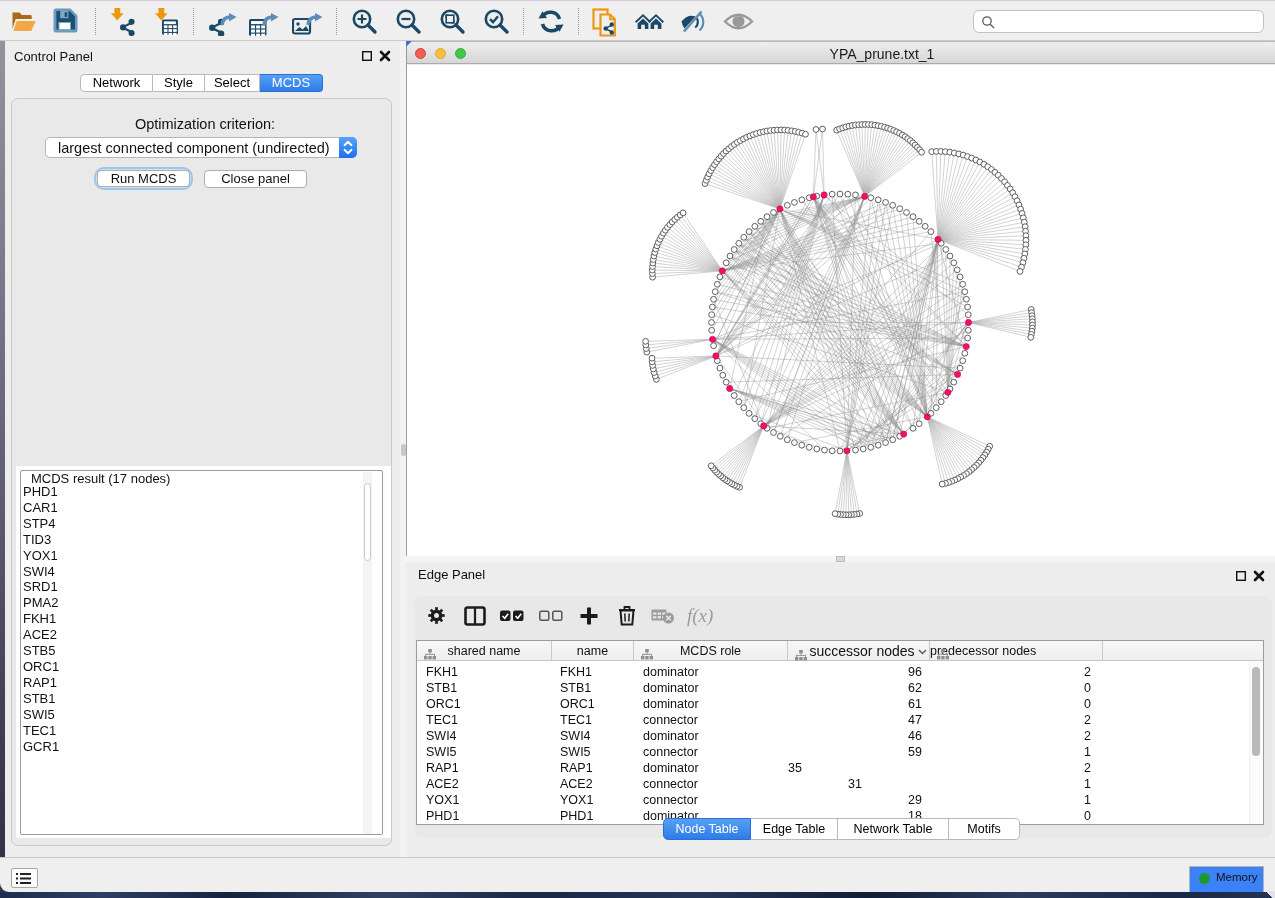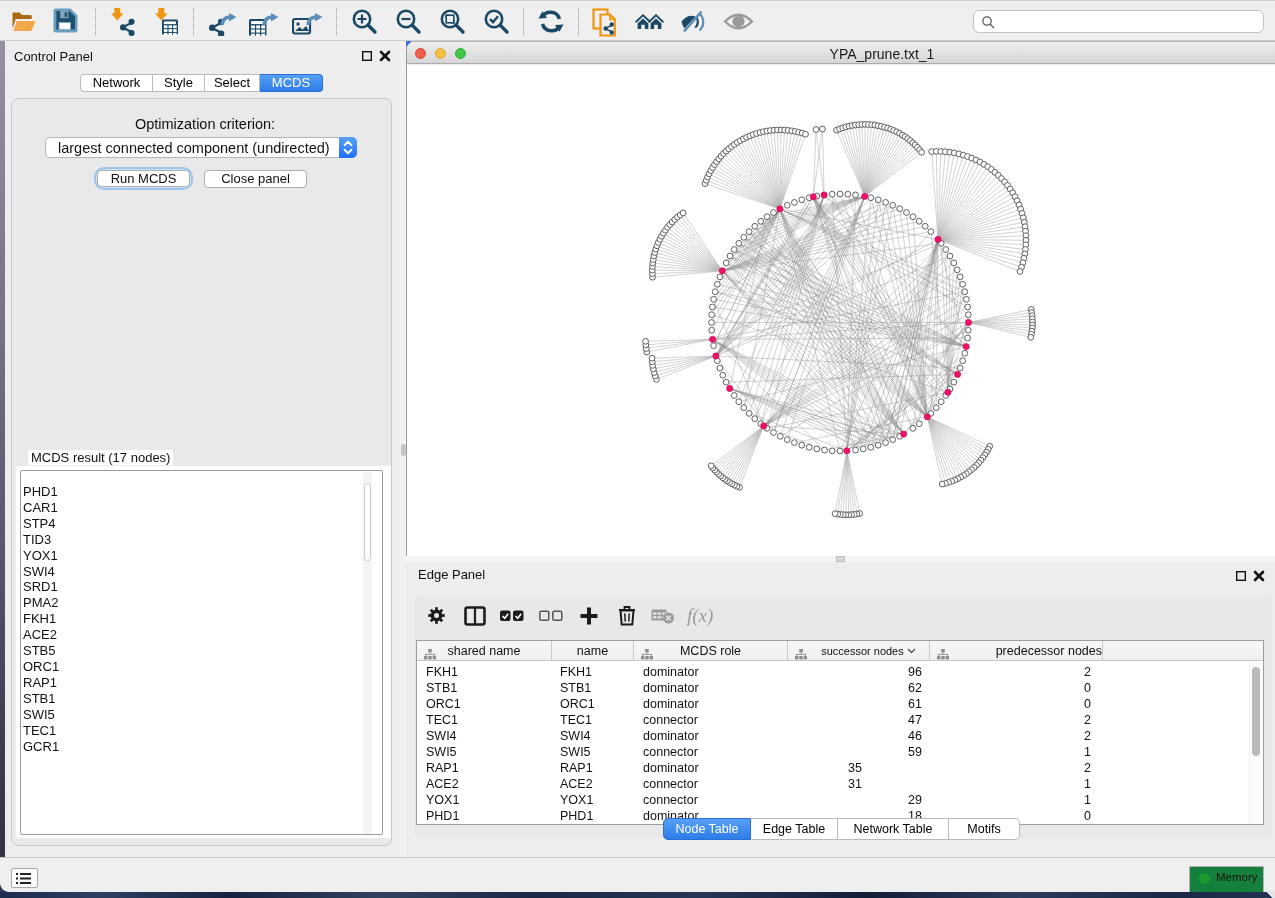--- a/index.html
+++ b/index.html
@@ -202,21 +202,21 @@
     </div>
   </div>
 
   <div class="abs" style="left:89px;top:126px;width:99px;height:23px;border:2px solid #9ec5ee;border-radius:10px;background:#cfe3f6">
         <div style="position:absolute;left:1px;top:1px;width:93px;height:17px;background:#fff;border:1px solid #aeaeae;border-radius:4px;text-align:center;font-size:13px;line-height:16px;color:#111">Run MCDS</div>
       </div>
   <div class="abs" style="left:199px;top:129px;width:103px;height:18px;background:#fff;border:1px solid #aeaeae;border-radius:4px;text-align:center;font-size:13px;line-height:16px;color:#111">Close panel</div>
 
   <div class="abs" style="left:11px;top:425px;width:375px;height:372px;background:#fff"></div>
   <div class="abs" style="left:15px;top:429px;width:363px;height:365px;border:1px solid #9c9c9c;border-radius:2px"></div>
-  <div class="abs" style="left:23px;top:409px;background:#fff;padding:0 3px;font-size:13px;color:#111">MCDS result (17 nodes)</div>
+  <div class="abs" style="left:23px;top:430px;background:#fff;padding:0 3px;font-size:13px;color:#111">MCDS result (17 nodes)</div>
   <div class="abs" style="left:18px;top:443px;font-size:13px;line-height:15.9px;color:#111">PHD1<br>CAR1<br>STP4<br>TID3<br>YOX1<br>SWI4<br>SRD1<br>PMA2<br>FKH1<br>ACE2<br>STB5<br>ORC1<br>RAP1<br>STB1<br>SWI5<br>TEC1<br>GCR1</div>
 
   <div class="abs" style="left:358px;top:431px;width:9px;height:362px;background:#f4f4f4"></div>
   <div class="abs" style="left:359px;top:442px;width:7px;height:78px;background:#fff;border:1px solid #c9c9c9;border-radius:4px"></div>
 </div>
 
 <div class="abs" style="left:400px;top:41px;width:6px;height:816px;background:#f2f2f2"></div>
 <div class="abs" style="left:400.5px;top:444px;width:5px;height:12px;background:#c6c6c6;border-radius:3px"></div>
 
 <div class="abs" style="left:406px;top:41px;width:869px;height:515px;border-left:1px solid #9b9b9b;border-top:1px solid #b8b8b8">
@@ -632,35 +632,35 @@
                 <rect x="4.2" y="0" width="3.6" height="3.4"></rect>
                 <rect x="0" y="7" width="3.4" height="3.4"></rect>
                 <rect x="4.3" y="7" width="3.4" height="3.4"></rect>
                 <rect x="8.6" y="7" width="3.4" height="3.4"></rect>
                 <rect x="5.6" y="3.4" width="0.9" height="2"></rect>
                 <rect x="1.3" y="4.9" width="9.4" height="0.9"></rect>
                 <rect x="1.3" y="4.9" width="0.9" height="2.1"></rect>
                 <rect x="10.0" y="4.9" width="0.9" height="2.1"></rect>
               </g>
             </svg></span>MCDS role</div>
-<div class="abs" style="left:371px;top:0;width:142px;height:20px;border-right:1px solid #c9c9c9;font-size:11px;color:#111;text-align:center;line-height:20px;padding-left:20px;"><span style="position:absolute;left:7px;top:5px"><svg width="12" height="11" viewBox="0 0 12 11">
+<div class="abs" style="left:371px;top:0;width:142px;height:20px;border-right:1px solid #c9c9c9;font-size:14px;color:#111;text-align:center;line-height:20px;padding-left:20px;"><span style="position:absolute;left:7px;top:5px"><svg width="12" height="11" viewBox="0 0 12 11">
               <g fill="#8e8e8e">
                 <rect x="4.2" y="0" width="3.6" height="3.4"></rect>
                 <rect x="0" y="7" width="3.4" height="3.4"></rect>
                 <rect x="4.3" y="7" width="3.4" height="3.4"></rect>
                 <rect x="8.6" y="7" width="3.4" height="3.4"></rect>
                 <rect x="5.6" y="3.4" width="0.9" height="2"></rect>
                 <rect x="1.3" y="4.9" width="9.4" height="0.9"></rect>
                 <rect x="1.3" y="4.9" width="0.9" height="2.1"></rect>
                 <rect x="10.0" y="4.9" width="0.9" height="2.1"></rect>
               </g>
             </svg></span>successor nodes <svg width="9" height="6" viewBox="0 0 9 6" style="vertical-align:1px">
             <path d="M1 1l3.5 3.5L8 1" stroke="#555" stroke-width="1.4" fill="none"></path>
           </svg></div>
-<div class="abs" style="left:513px;top:0;width:173px;height:20px;border-right:1px solid #c9c9c9;font-size:12.5px;color:#111;text-align:right;line-height:20px;"><span style="position:absolute;left:7px;top:5px"><svg width="12" height="11" viewBox="0 0 12 11">
+<div class="abs" style="left:513px;top:0;width:173px;height:20px;border-right:1px solid #c9c9c9;font-size:12.5px;color:#111;text-align:left;line-height:20px;"><span style="position:absolute;left:7px;top:5px"><svg width="12" height="11" viewBox="0 0 12 11">
               <g fill="#8e8e8e">
                 <rect x="4.2" y="0" width="3.6" height="3.4"></rect>
                 <rect x="0" y="7" width="3.4" height="3.4"></rect>
                 <rect x="4.3" y="7" width="3.4" height="3.4"></rect>
                 <rect x="8.6" y="7" width="3.4" height="3.4"></rect>
                 <rect x="5.6" y="3.4" width="0.9" height="2"></rect>
                 <rect x="1.3" y="4.9" width="9.4" height="0.9"></rect>
                 <rect x="1.3" y="4.9" width="0.9" height="2.1"></rect>
                 <rect x="10.0" y="4.9" width="0.9" height="2.1"></rect>
               </g>
@@ -704,21 +704,21 @@
 <span class="abs" style="left:9px">SWI5</span>
           <span class="abs" style="left:143px">SWI5</span>
           <span class="abs" style="left:226px">connector</span>
 <span class="abs" style="left:371px;width:134px;text-align:right">59</span>
           <span class="abs" style="left:513px;width:161px;text-align:right">1</span>
         </div>
 <div class="abs" style="left:0;top:119.1px;width:830px;height:16px;font-size:12.5px;color:#111;line-height:16px">
 <span class="abs" style="left:9px">RAP1</span>
           <span class="abs" style="left:143px">RAP1</span>
           <span class="abs" style="left:226px">dominator</span>
-<span class="abs" style="left:371px;width:134px;text-align:center">35</span>
+<span class="abs" style="left:371px;width:134px;text-align:left">35</span>
           <span class="abs" style="left:513px;width:161px;text-align:right">2</span>
         </div>
 <div class="abs" style="left:0;top:135.2px;width:830px;height:16px;font-size:12.5px;color:#111;line-height:16px">
 <span class="abs" style="left:9px">ACE2</span>
           <span class="abs" style="left:143px">ACE2</span>
           <span class="abs" style="left:226px">connector</span>
 <span class="abs" style="left:371px;width:134px;text-align:center">31</span>
           <span class="abs" style="left:513px;width:161px;text-align:right">1</span>
         </div>
 <div class="abs" style="left:0;top:151.3px;width:830px;height:16px;font-size:12.5px;color:#111;line-height:16px">
@@ -755,21 +755,21 @@
           <g fill="#222">
             <rect x="0" y="0" width="2" height="2"></rect>
             <rect x="0" y="4.5" width="2" height="2"></rect>
             <rect x="0" y="9" width="2" height="2"></rect>
             <rect x="4" y="0" width="11" height="2"></rect>
             <rect x="4" y="4.5" width="11" height="2"></rect>
             <rect x="4" y="9" width="11" height="2"></rect>
           </g>
         </svg>
   </div>
-  <div class="abs" style="left:1189px;top:8px;width:75px;height:30px;background:#15803d;border:1px solid #b3b3b3;font-size:11.5px;color:#111">
+  <div class="abs" style="left:1189px;top:8px;width:75px;height:30px;background:#3b82f6;border:1px solid #b3b3b3;font-size:11.5px;color:#111">
     <div class="abs" style="left:9px;top:6px;width:11px;height:11px;border-radius:50%;background:#1d9930"></div>
     <div class="abs" style="left:26px;top:4px">Memory</div>
   </div>
 </div>
 
 <div class="abs" style="left:1262px;top:891px;width:13px;height:7px;;background:linear-gradient(225deg,#e4e2e6 45%,rgba(0,0,0,0) 46%);z-index:5"></div>
 <div class="abs" style="left:0;top:892px;width:1275px;height:6px;background:linear-gradient(90deg,#1d2c4e,#2e3f63 8%,#16233f 18%,#31415f 30%,#1a2845 42%,#273657 55%,#121d36 68%,#2c3b5c 80%,#1a2847 92%,#243253)"></div>
 
 </div>
 </body></html>

